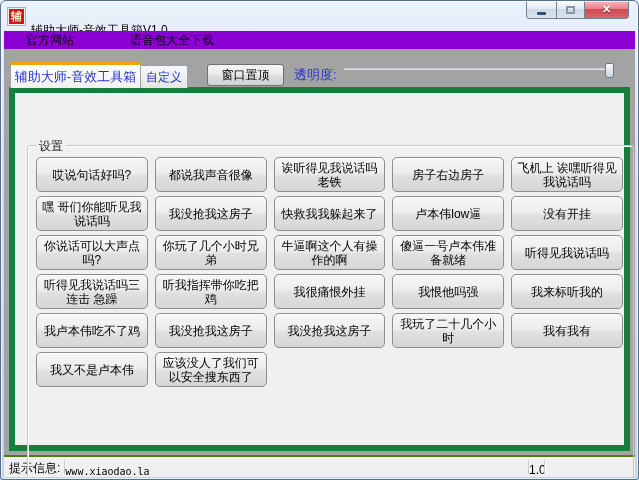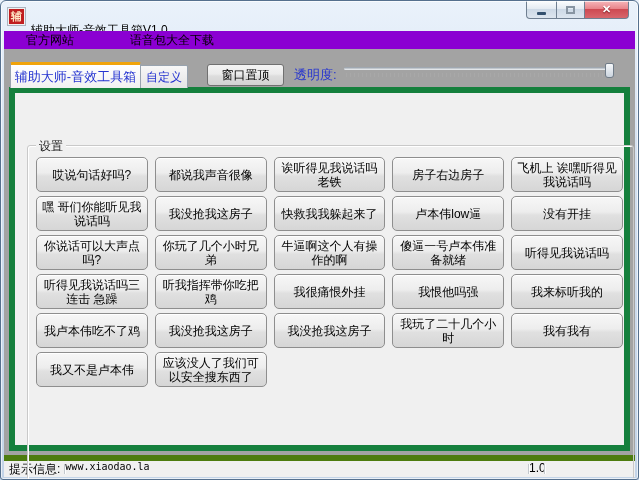--- a/index.html
+++ b/index.html
@@ -113,22 +113,22 @@
     border:1px solid #8E8E8E; border-radius:5px; color:#000;
     background:linear-gradient(180deg,#F7F7F7,#EDEDED 45%,#E0E0E0 55%,#D6D6D6);
     box-shadow:inset 0 1px 0 #FFF;
     font-family:inherit; font-size:12px; line-height:14px;
     padding:10px 2px; text-align:center;
     display:flex; align-items:center; justify-content:center; cursor:pointer;
   }
   
   .statusbar{
     position:absolute; left:0; right:0; bottom:0; height:22px;
-    display:flex; align-items:flex-start; font-size:12px; color:#000;
-    border-top:6px solid #4d7c0f; background:#F0F0F0;
+    display:flex; align-items:flex-end; font-size:12px; color:#000;
+    border-top:2px solid #4d7c0f; background:#F0F0F0;
   }
   .sb-label{ padding:0 4px 0 5px; white-space:nowrap; }
   .sb-sep{ width:1px; align-self:stretch; margin:3px 0; background:#C3C8CD; box-shadow:1px 0 0 rgba(255,255,255,.9); }
   .sb-url{ flex:1; font-family:"DejaVu Sans Mono", monospace; font-size:10px; }
   .sb-version{ width:15px; text-align:center; }
   .sb-end{ width:90px; align-self:stretch; }
 </style>
 </head>
 <body>
 

